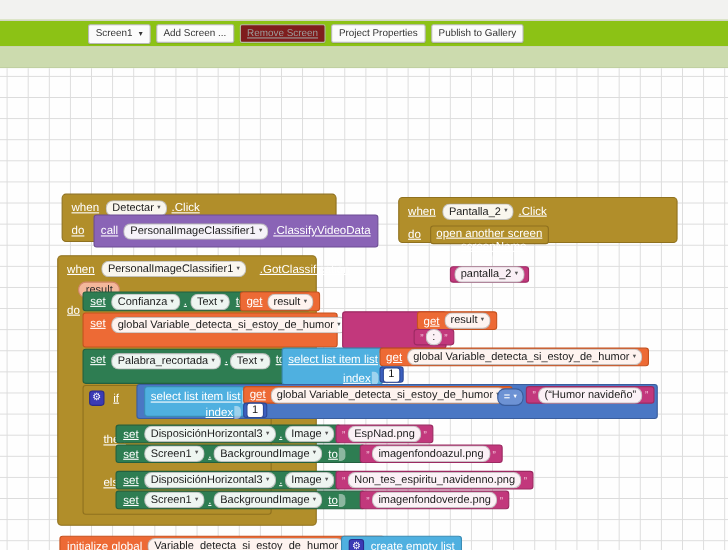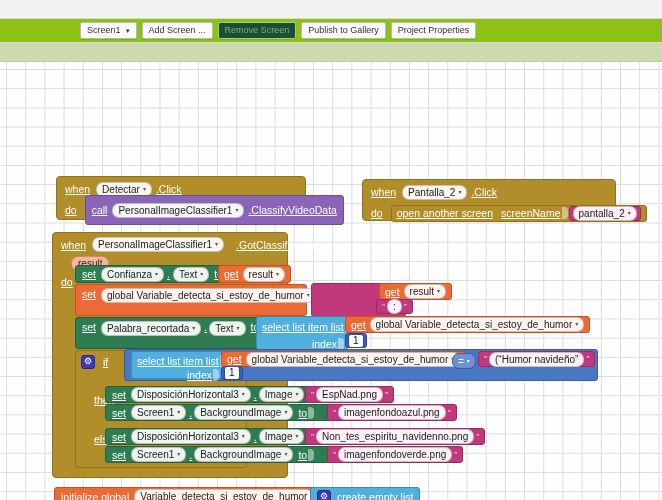--- a/index.html
+++ b/index.html
@@ -15,21 +15,21 @@
     height:25px;background:#8cc215;display:flex;align-items:center;
     padding-left:80px;box-sizing:border-box;
     border-top:1px solid #d9d9d5;border-bottom:1px solid #d9d9d5;
   }
   .tb-btn{
     background:#fbfbfb;border:1px solid #b9b9b9;border-radius:2px;
     font-size:9px;color:#333;padding:2px 6px;margin-right:5px;
     line-height:11px;white-space:nowrap;cursor:pointer;
     box-shadow:0 1px 0 rgba(0,0,0,.08);
   }
-  .tb-btn.disabled{color:#9c9c9c;background:#14532d;border-color:#b5bfa7;cursor:default;}
+  .tb-btn.disabled{color:#9c9c9c;background:#7f1d1d;border-color:#b5bfa7;cursor:default;text-decoration:underline;}
   .tb-caret{font-size:7px;margin-left:3px;}
   #subbar{height:18px;background:#ccdbae;border-bottom:1px solid #bfcfa0;}
   
   #workspace{
     position:relative;height:438px;background:#fefefe;overflow:hidden;
     background-image:
       linear-gradient(to right, #dcdcdc 1px, transparent 1px),
       linear-gradient(to bottom, #dcdcdc 1px, transparent 1px);
     background-size:19.2px 19.2px;
     background-position:6px 7px;
@@ -58,21 +58,21 @@
   
   .c-event{background:#b18e2a;border:1px solid #8f711f;}     
   .c-ctrl {background:#b18e2a;border:1px solid #8f711f;}
   .c-call {background:#8a64b6;border:1px solid #6d4d94;}     
   .c-set  {background:#2e7d52;border:1px solid #23603f;}     
   .c-var  {background:#ed6a35;border:1px solid #c6521f;}     
   .c-text {background:#c2387c;border:1px solid #9c2a62;}     
   .c-list {background:#4fb0e0;border:1px solid #3a8cb5;}     
   .c-logic{background:#4a77c4;border:1px solid #3a5d9c;}     
   .c-math {background:#3b5fbf;border:1px solid #2d4a97;}
-  .c-ctrl-screen{background:#b18e2a;border:1px solid #8f711f;}
+  .c-ctrl-screen{background:#b18e2a;border:1px solid #8f711f;flex-direction:column;}
   .rad{border-radius:4px;}
   .rad2{border-radius:3px;}
   
   .gear{
     width:12px;height:12px;border-radius:3px;background:#3b3bb5;
     display:inline-flex;align-items:center;justify-content:center;
     color:#fff;font-size:9px;line-height:9px;flex:none;border:1px solid #2a2a8c;
   }
   .num{
     background:#fff;border:1px solid #2d4a97;border-radius:3px;
@@ -94,22 +94,22 @@
 
 <div id="top-gap"></div>
 
 <div id="toolbar">
   <div class="tb-btn">
     <span>Screen1</span>
     <span class="tb-caret">▾</span>
   </div>
   <div class="tb-btn">Add Screen ...</div>
   <div class="tb-btn disabled">Remove Screen</div>
+  <div class="tb-btn">Project Properties</div>
   <div class="tb-btn">Publish to Gallery</div>
-  <div class="tb-btn">Project Properties</div>
 </div>
 
 <div id="subbar"></div>
 
 <div id="workspace">
 
   <div class="blk c-event rad" style="left:56px;top:114px;width:250px;height:44px;">
     <div class="row" style="padding:3px 0 0 8px;height:18px;">
       <span class="lbl">when</span>
       <span class="field" style="margin-left:6px;">

